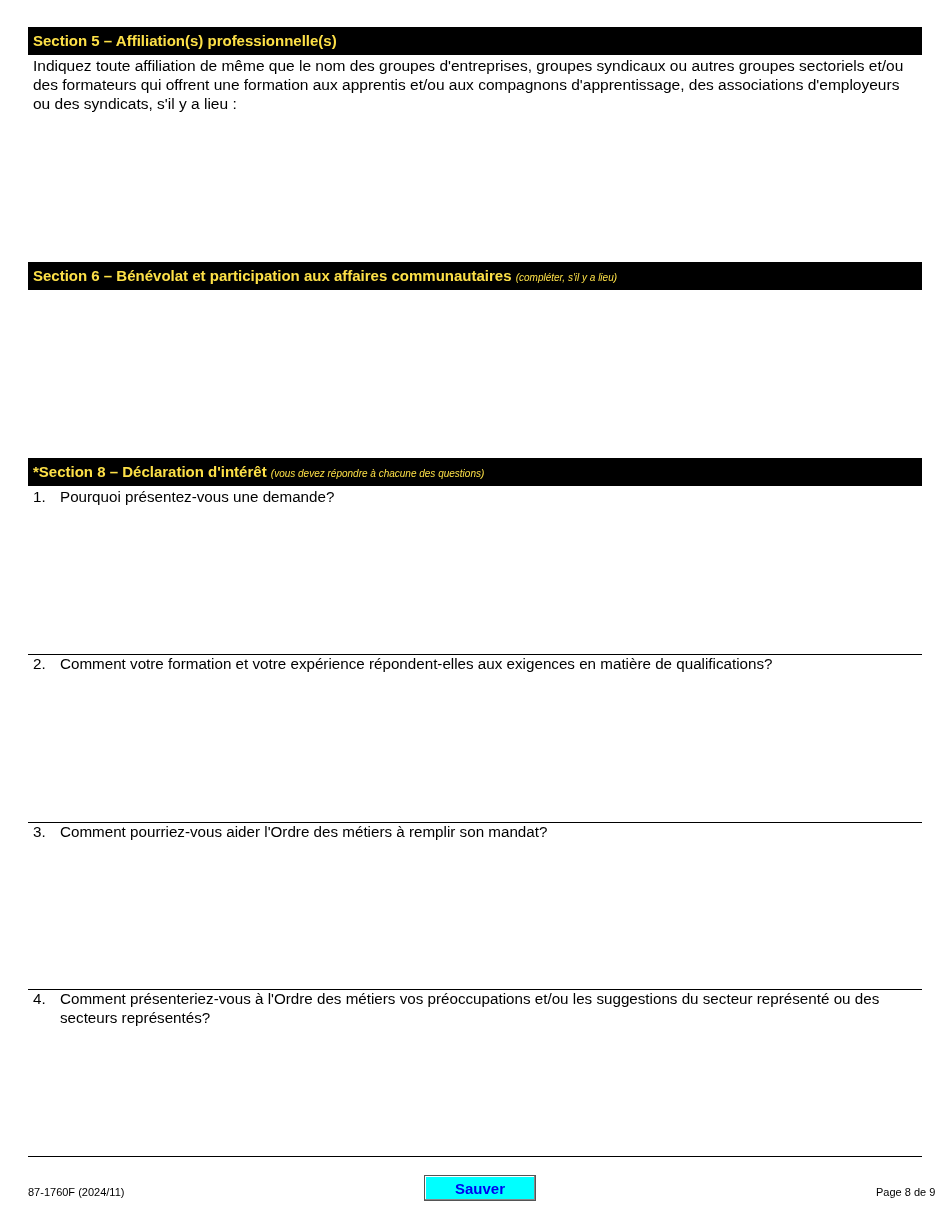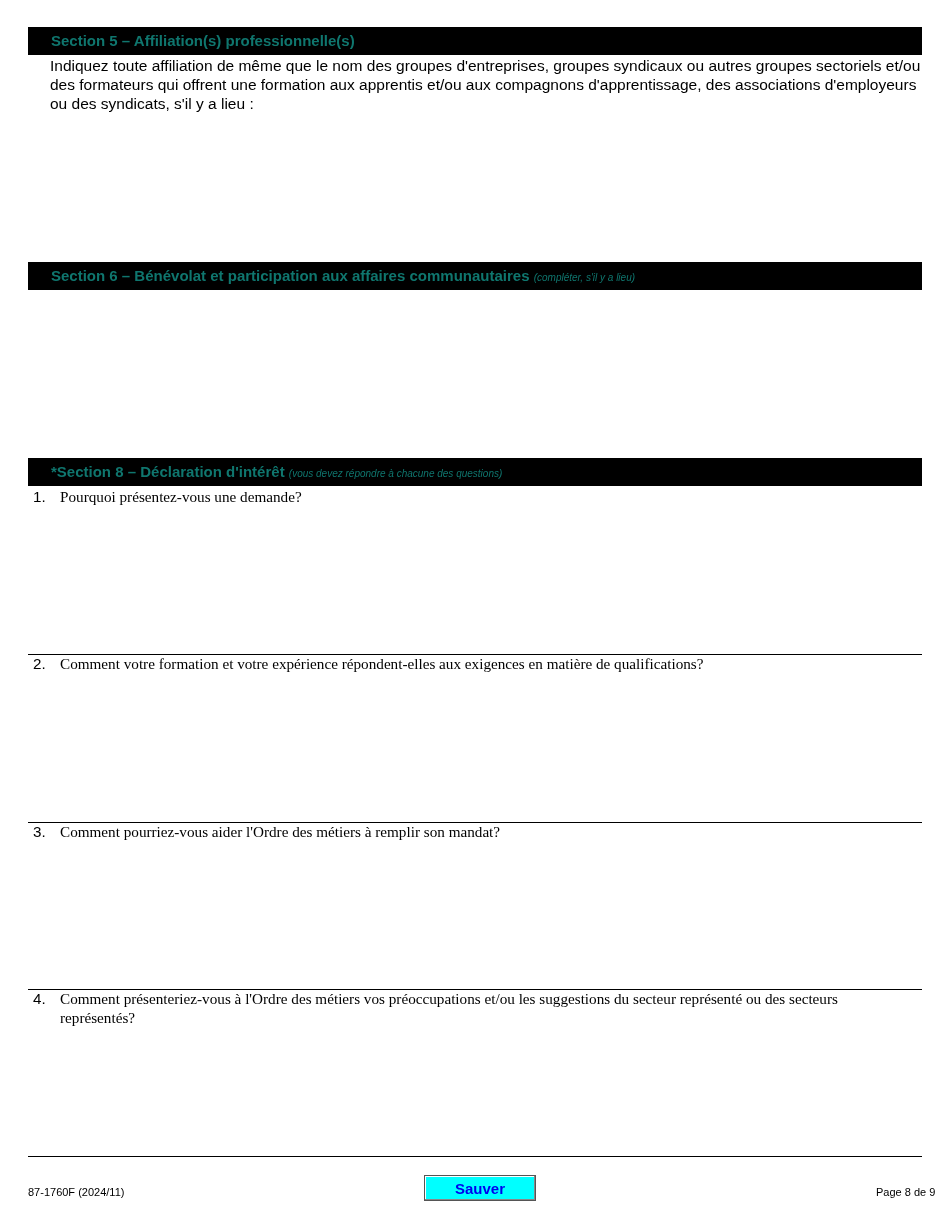--- a/index.html
+++ b/index.html
@@ -2,57 +2,57 @@
 <html><head>
   <meta charset="utf-8">
   <style>
     html, body { margin: 0; padding: 0; background: #ffffff; }
     body {
       width: 950px; height: 1230px; position: relative; overflow: hidden;
       font-family: "Liberation Sans", sans-serif; color: #000;
     }
     .bar {
       position: absolute; left: 28px; width: 894px; height: 28px;
-      background: #000; color: #0f766e; box-sizing: border-box;
-      padding-left: 23px; font-size: 15px; font-weight: bold; line-height: 28px;
+      background: #000; color: #fde047; box-sizing: border-box;
+      padding-left: 5px; font-size: 15px; font-weight: bold; line-height: 28px;
       white-space: nowrap;
     }
     .bar .note { font-weight: normal; font-style: italic; font-size: 10px; }
     .text {
       position: absolute; left: 33px; width: 885px; font-size: 15.5px; line-height: 19px;
     }
     .field {
       position: absolute; left: 28px; width: 894px; background: transparent;
     }
     .q {
       position: absolute; left: 33px; width: 880px; font-size: 15.2px; line-height: 19px;
       display: flex;
     }
     .q .num { width: 27px; flex: none; }
-    .q .label { flex: 1; font-family: Liberation Serif, serif; }
+    .q .label { flex: 1; }
     .hline {
       position: absolute; left: 28px; width: 894px; height: 0; border-top: 1px solid #000;
     }
     .footer-code { position: absolute; left: 28px; top: 1186px; font-size: 11px; }
     .footer-page { position: absolute; left: 876px; top: 1186px; font-size: 11px; }
     .save-btn {
       position: absolute; left: 424px; top: 1175px; width: 112px; height: 26px;
       background: #00ffff; color: #0000ee; font-weight: bold; font-size: 15px;
       border: 1px solid #555; box-shadow: inset -1px -1px 0 #888, inset 1px 1px 0 #fff;
       box-sizing: border-box; text-align: center; line-height: 23px; cursor: pointer;
       font-family: "Liberation Sans", sans-serif; padding: 0;
     }
   </style>
 </head>
 <body>
 
 <div class="bar" style="top:27px;">
   <span>Section 5 – Affiliation(s) professionnelle(s)</span>
 </div>
-<div class="text" style="top:56px;margin-left:17px;">Indiquez toute affiliation de même que le nom des groupes d'entreprises, groupes syndicaux ou autres groupes sectoriels et/ou des formateurs qui offrent une formation aux apprentis et/ou aux compagnons d'apprentissage, des associations d'employeurs ou des syndicats, s'il y a lieu :</div>
+<div class="text" style="top:56px;">Indiquez toute affiliation de même que le nom des groupes d'entreprises, groupes syndicaux ou autres groupes sectoriels et/ou des formateurs qui offrent une formation aux apprentis et/ou aux compagnons d'apprentissage, des associations d'employeurs ou des syndicats, s'il y a lieu :</div>
 <div class="field" style="top:113px; height:147px;"></div>
 
 <div class="bar" style="top:262px;">
   <span>Section 6 – Bénévolat et participation aux affaires communautaires</span>
   <span class="note">(compléter, s'il y a lieu)</span>
 </div>
 <div class="field" style="top:291px; height:165px;"></div>
 
 <div class="bar" style="top:458px;">
   <span>*Section 8 – Déclaration d'intérêt</span>

